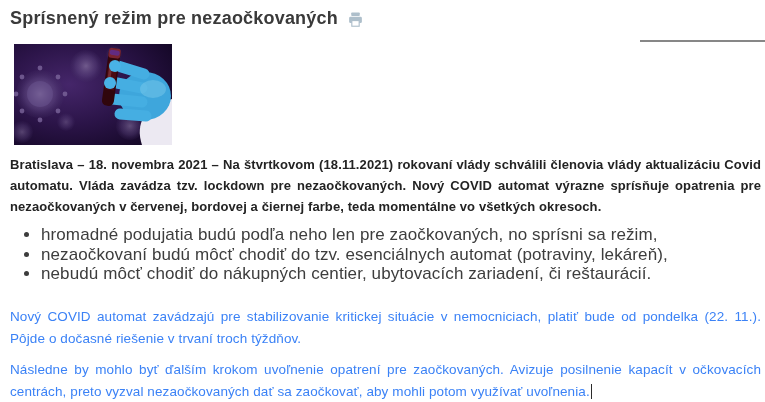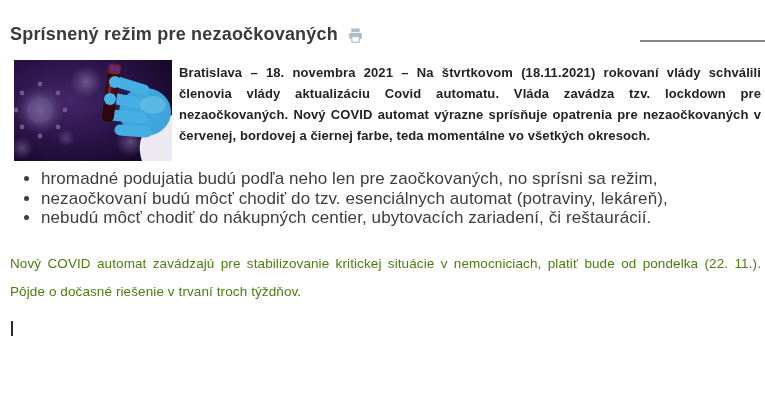--- a/index.html
+++ b/index.html
@@ -8,52 +8,52 @@
     background: #ffffff;
     font-family: "Liberation Sans", sans-serif;
     position: relative;
     overflow: hidden;
   }
   .page { padding: 8px 4px 0 10px; position: relative; }
 
   h1.title {
     display: flex; align-items: center; gap: 9px;
     font-size: 18px; font-weight: 700; letter-spacing: .2px;
-    color: #3a3a3a; margin: 16px 0 15px 0;
+    color: #3a3a3a; margin: 0 0 15px 0;
   }
   .print-btn {
     background: none; border: none; padding: 0; margin-top: 2px;
     cursor: pointer; line-height: 0;
   }
 
   .top-divider {
     position: absolute; top: 40px; left: 640px; right: 0;
     height: 2px; background: #878787;
   }
 
-  .lead-row { display: flex; gap: 7px; margin-bottom: 4px; }
+  .lead-row { display: flex; gap: 7px; margin-bottom: 4px; flex-direction: column; }
   .photo {
     width: 158px; height: 101px; flex: 0 0 auto;
     margin-left: 4px; line-height: 0;
   }
   .photo svg { width: 158px; height: 101px; display: block; }
   p.lead {
     flex: 1; margin: 0; padding-top: 2px;
     font-size: 13px; font-weight: 700; line-height: 21px;
     text-align: justify; color: #232323; letter-spacing: .1px;
   }
 
   ul.bullets { margin: 8px 0 22px 0; padding-left: 31px; }
   ul.bullets li {
     font-size: 17px; line-height: 19.5px; color: #3d3d3d;
     letter-spacing: .1px;
   }
 
   .body-text p {
-    font-size: 13.5px; line-height: 28px; color: #4d7c0f;
+    font-size: 13.5px; line-height: 22px; color: #3b82f6;
     text-align: justify; margin: 0 0 9px 0; letter-spacing: .1px;
   }
   .caret {
     display: inline-block; width: 1.5px; height: 15px;
     background: #2b2b2b; margin-left: 1px; vertical-align: -3px;
   }
 </style>
 </head>
 <body>
 
@@ -131,16 +131,16 @@
   </div>
 
   <ul class="bullets">
     <li>hromadné podujatia budú podľa neho len pre zaočkovaných, no sprísni sa režim,</li>
     <li>nezaočkovaní budú môcť chodiť do tzv. esenciálnych automat (potraviny, lekáreň),</li>
     <li>nebudú môcť chodiť do nákupných centier, ubytovacích zariadení,  či reštaurácií.</li>
   </ul>
 
   <div class="body-text">
     <p>Nový COVID automat zavádzajú pre stabilizovanie kritickej situácie v nemocniciach, platiť bude od pondelka (22. 11.). Pôjde o dočasné riešenie v trvaní  troch týždňov.</p>
-    <p><span class="caret"></span></p>
+    <p><span>Následne by mohlo byť ďalším krokom uvoľnenie opatrení pre zaočkovaných. Avizuje posilnenie kapacít v očkovacích centrách, preto vyzval nezaočkovaných dať sa zaočkovať, aby mohli potom využívať uvoľnenia.</span><span class="caret"></span></p>
   </div>
 
 </div>
 
 </body></html>

